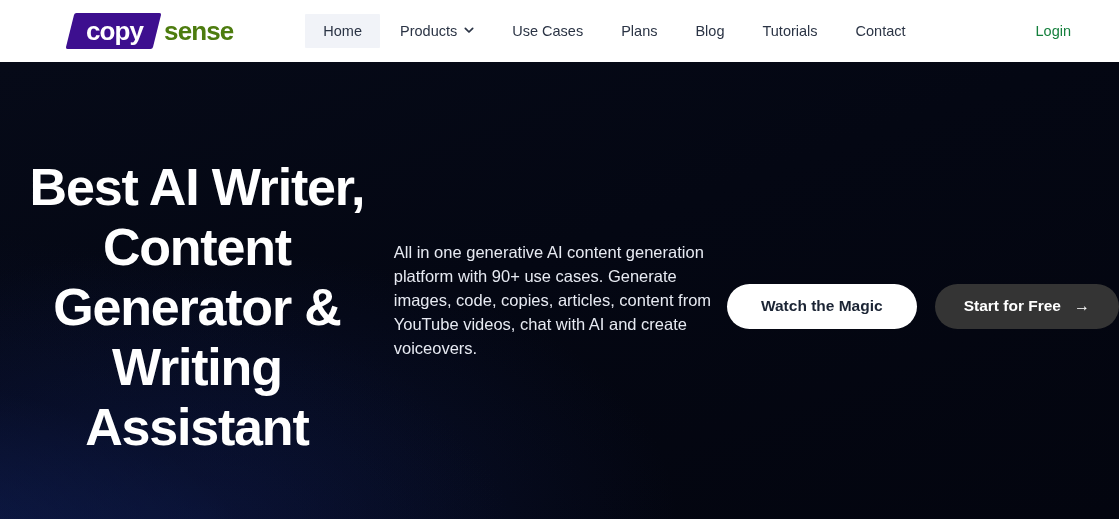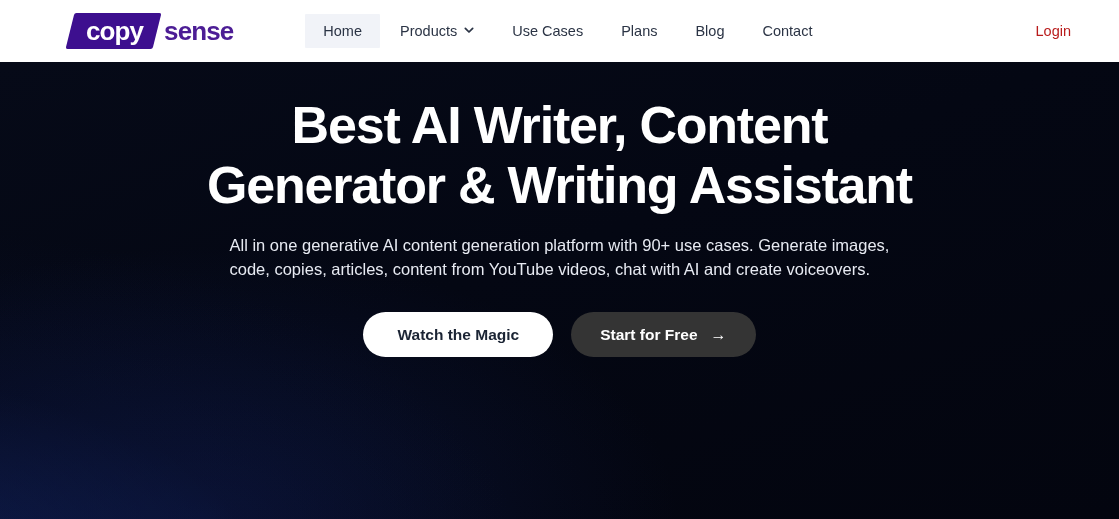--- a/index.html
+++ b/index.html
@@ -39,21 +39,21 @@
   }
   .logo-mark span {
     transform:skewX(14deg);
     color:#ffffff;
     font-size:26px;
     font-weight:bold;
     letter-spacing:-0.9px;
     line-height:1;
   }
   .logo-word {
-    color:#4c1d95;
+    color:#4d7c0f;
     font-size:26px;
     font-weight:bold;
     letter-spacing:-0.9px;
     margin-left:7px;
     line-height:1;
   }
 
   .nav {
     display:flex;
     align-items:center;
@@ -79,35 +79,35 @@
     width:10px; height:10px;
     position:relative;
     top:-1px;
   }
   .chev svg { display:block; }
 
   .login {
     margin-left:auto;
     margin-right:48px;
     font-size:14.5px;
-    color:#b91c1c;
+    color:#15803d;
     cursor:pointer;
   }
 
   
   .hero {
     position:relative;
     height:457px;
     background:
       radial-gradient(900px 520px at -10% 118%, rgba(22,44,120,0.55) 0%, rgba(12,22,66,0.22) 42%, rgba(4,7,20,0) 72%),
       radial-gradient(700px 400px at 18% 100%, rgba(18,34,96,0.40) 0%, rgba(6,10,30,0) 68%),
       linear-gradient(160deg, #060a18 0%, #040713 45%, #03050f 100%);
     overflow:hidden;
     display:flex;
-    flex-direction:column;
+    flex-direction:row;
     align-items:center;
   }
 
   .hero-title {
     margin-top:33px;
     width:780px;
     text-align:center;
     color:#ffffff;
     font-size:52px;
     font-weight:bold;
@@ -190,20 +190,23 @@
     </div>
 
     <div class="nav-item">
       <span>Plans</span>
     </div>
 
     <div class="nav-item">
       <span>Blog</span>
     </div>
 
+    <div class="nav-item">
+      <span>Tutorials</span>
+    </div>
 
     <div class="nav-item">
       <span>Contact</span>
     </div>
 
   </nav>
 
   <div class="login">Login</div>
 </div>
 

